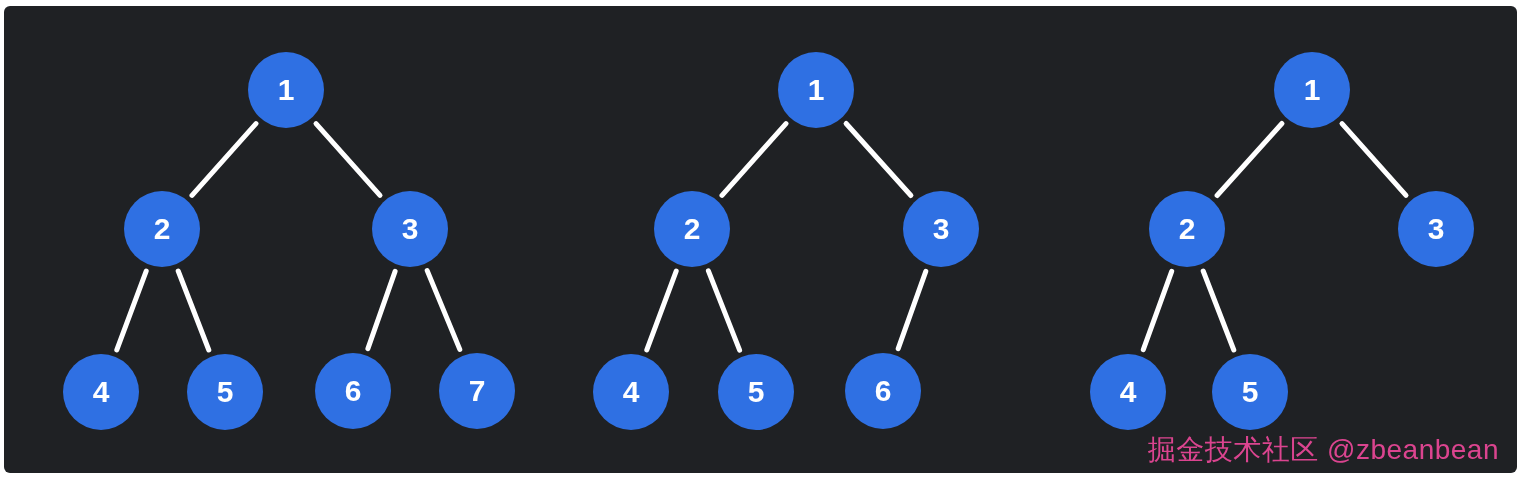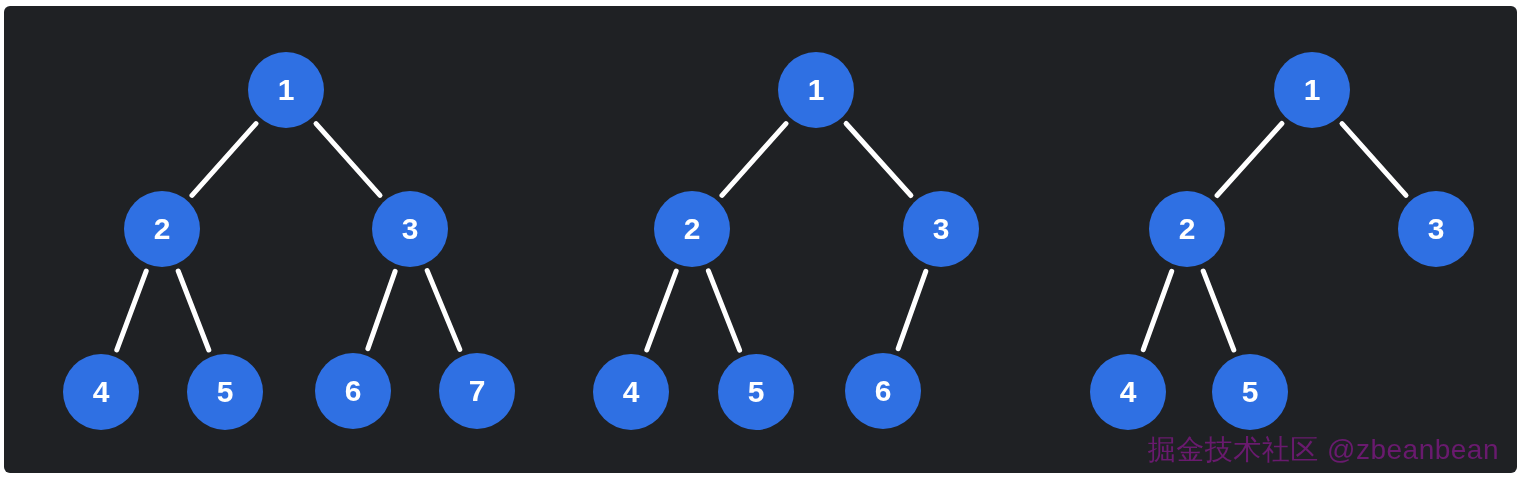--- a/index.html
+++ b/index.html
@@ -48,21 +48,21 @@
     user-select: none;
   }
   .watermark-wrap {
     position: absolute;
     right: 21px;
     bottom: 12px;
     height: 32px;
   }
   .watermark {
     position: relative;
-    color: #701a75;
+    color: #ec4899;
     opacity: 0.92;
     font-size: 28px;
     line-height: 32px;
     white-space: nowrap;
     letter-spacing: 0.5px;
     z-index: 2;
   }
   .ghost-watermark {
     position: absolute;
     right: 2px;

